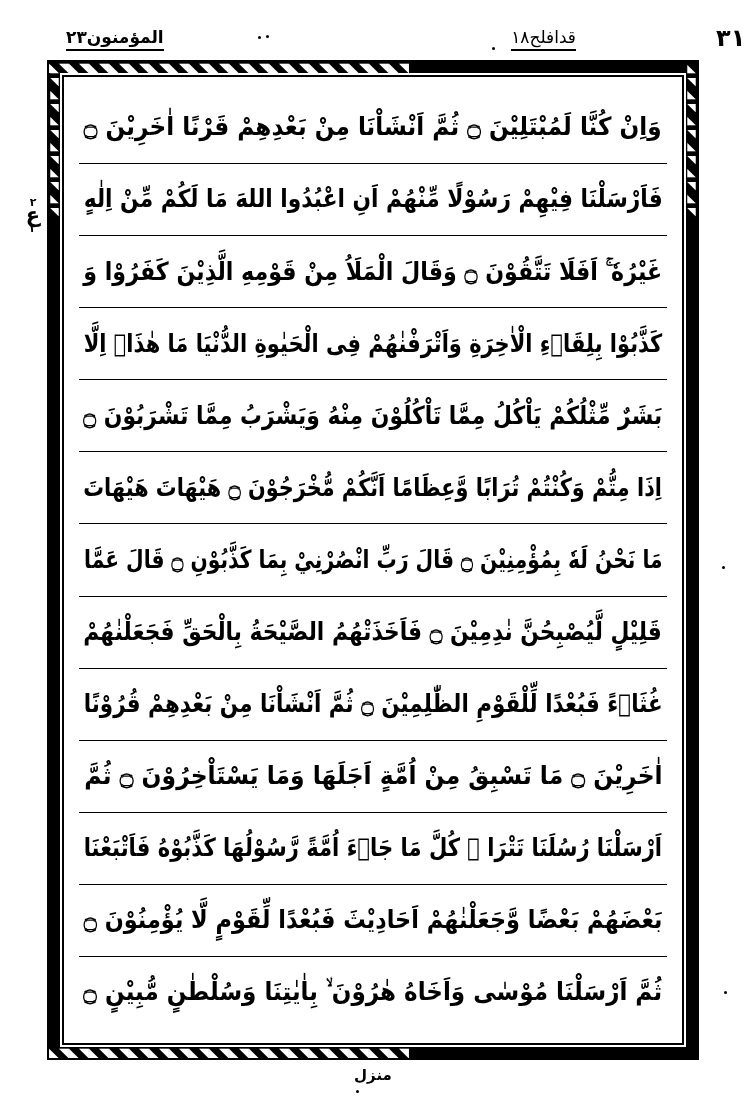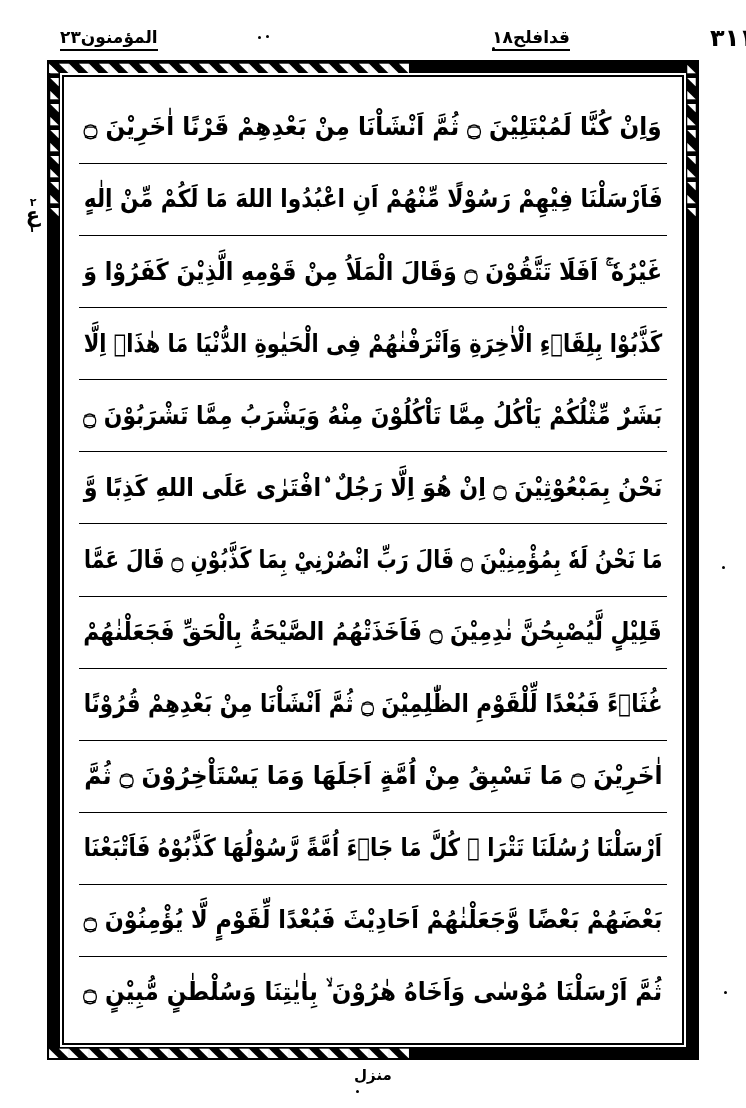--- a/index.html
+++ b/index.html
@@ -3,31 +3,31 @@
 <meta charset="utf-8">
 <style>
   html,body{margin:0;padding:0;background:#ffffff;}
   body{
     width:746px;height:1108px;position:relative;overflow:hidden;
     font-family:"DejaVu Sans","Liberation Sans",sans-serif;
     color:#000;
   }
   
   .page-header{
-    position:absolute;left:8px;top:26px;width:614px;height:34px;
+    position:absolute;left:14px;top:26px;width:614px;height:34px;
   }
   .hdr-surah{
     position:absolute;left:52px;top:0;direction:rtl;
     font-size:17px;font-weight:bold;letter-spacing:-1px;
     line-height:22px;white-space:nowrap;
     border-bottom:2px solid #000;padding-bottom:1px;
   }
   .hdr-juz{
     position:absolute;right:52px;top:0;direction:rtl;
-    font-size:17px;font-weight:bold;letter-spacing:-1px;
+    font-size:17px;font-weight:normal;letter-spacing:-1px;
     line-height:22px;white-space:nowrap;
     border-bottom:2px solid #000;padding-bottom:1px;
   }
   .hdr-page{
     position:absolute;left:0;top:-2px;width:746px;text-align:right;
     font-size:24px;font-weight:bold;letter-spacing:2px;
   }
   
   .frame-outer{
     position:absolute;left:47px;top:60px;width:652px;height:1000px;
@@ -124,21 +124,21 @@
       <div class="aline">
           <div class="aline-text" style="white-space: nowrap; display: inline-block; width: auto; transform: scaleX(0.885845); transform-origin: center center;">غَيْرُهٗ ۚ اَفَلَا تَتَّقُوْنَ ۝ وَقَالَ الْمَلَاُ مِنْ قَوْمِهِ الَّذِيْنَ كَفَرُوْا وَ</div>
         </div>
       <div class="aline">
           <div class="aline-text" style="white-space: nowrap; display: inline-block; width: auto; transform: scaleX(0.838617); transform-origin: center center;">كَذَّبُوْا بِلِقَاۤءِ الْاٰخِرَةِ وَاَتْرَفْنٰهُمْ فِى الْحَيٰوةِ الدُّنْيَا مَا هٰذَاۤ اِلَّا</div>
         </div>
       <div class="aline">
           <div class="aline-text" style="white-space: nowrap; display: inline-block; width: auto; transform: scaleX(0.875188); transform-origin: center center;">بَشَرٌ مِّثْلُكُمْ يَاْكُلُ مِمَّا تَاْكُلُوْنَ مِنْهُ وَيَشْرَبُ مِمَّا تَشْرَبُوْنَ ۝</div>
         </div>
       <div class="aline">
-          <div class="aline-text" style="white-space: nowrap; display: inline-block; width: auto; transform: scaleX(0.887195); transform-origin: center center;">نَحْنُ بِمَبْعُوْثِيْنَ ۝ اِنْ هُوَ اِلَّا رَجُلٌ ۨافْتَرٰى عَلَى اللهِ كَذِبًا وَّ</div>
+          <div class="aline-text" style="white-space: nowrap; display: inline-block; width: auto; transform: scaleX(0.832618); transform-origin: center center;">اِذَا مِتُّمْ وَكُنْتُمْ تُرَابًا وَّعِظَامًا اَنَّكُمْ مُّخْرَجُوْنَ ۝ هَيْهَاتَ هَيْهَاتَ</div>
         </div>
       <div class="aline">
           <div class="aline-text" style="white-space: nowrap; display: inline-block; width: auto; transform: scaleX(0.809458); transform-origin: center center;">مَا نَحْنُ لَهٗ بِمُؤْمِنِيْنَ ۝ قَالَ رَبِّ انْصُرْنِيْ بِمَا كَذَّبُوْنِ ۝ قَالَ عَمَّا</div>
         </div>
       <div class="aline">
           <div class="aline-text" style="white-space: nowrap; display: inline-block; width: auto; transform: scaleX(0.869955); transform-origin: center center;">قَلِيْلٍ لَّيُصْبِحُنَّ نٰدِمِيْنَ ۝ فَاَخَذَتْهُمُ الصَّيْحَةُ بِالْحَقِّ فَجَعَلْنٰهُمْ</div>
         </div>
       <div class="aline">
           <div class="aline-text" style="white-space: nowrap; display: inline-block; width: auto; transform: scaleX(0.858407); transform-origin: center center;">غُثَاۤءً فَبُعْدًا لِّلْقَوْمِ الظّٰلِمِيْنَ ۝ ثُمَّ اَنْشَاْنَا مِنْ بَعْدِهِمْ قُرُوْنًا</div>
         </div>

